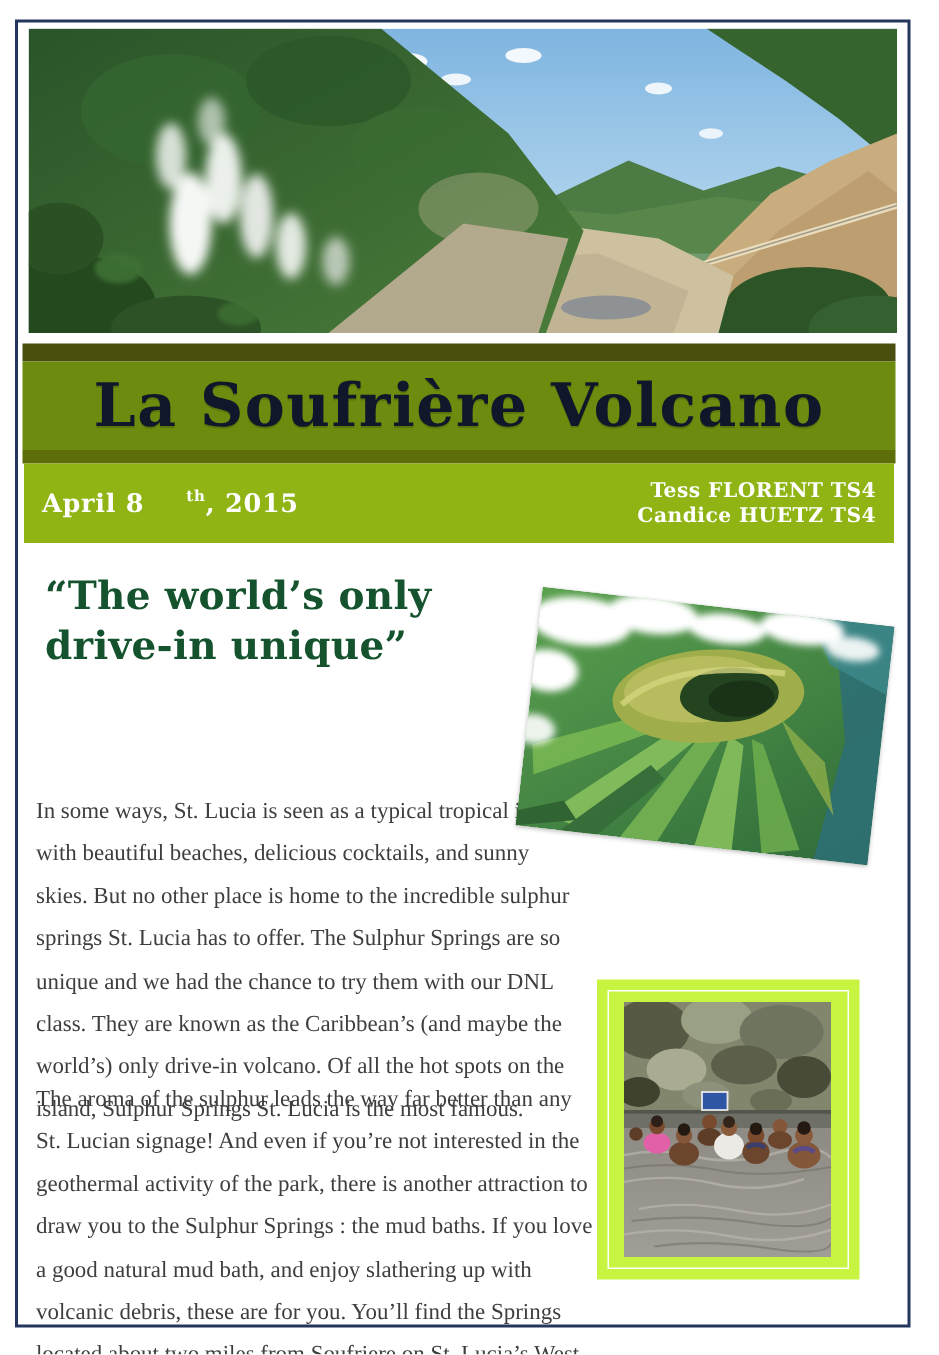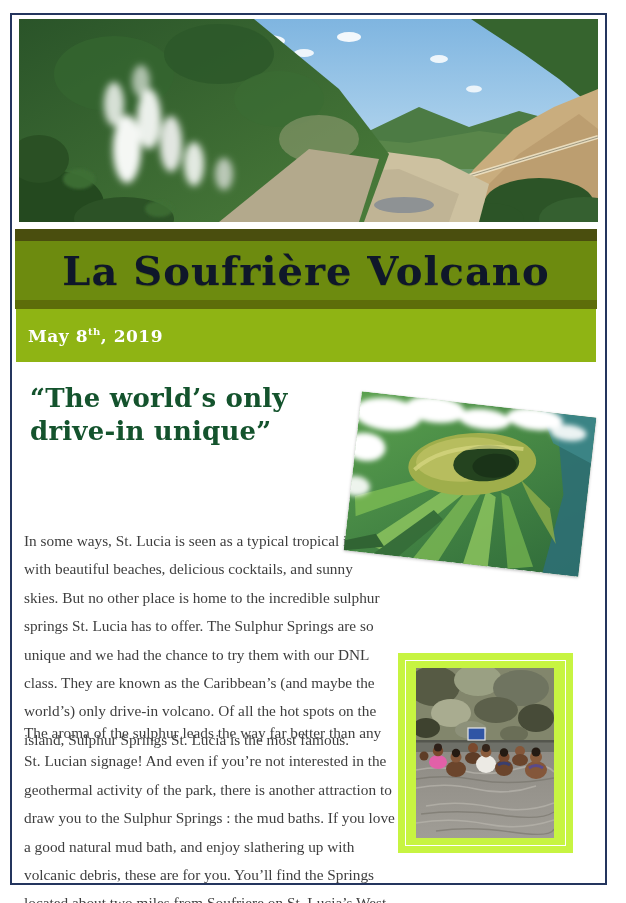--- a/index.html
+++ b/index.html
@@ -28,21 +28,21 @@
 
   .masthead-title {
     font-family:"DejaVu Serif", serif; font-weight:bold;
     font-size:40px; letter-spacing:1px; color:#0f172a;
     text-shadow:0 1px 0 rgba(0,0,0,.15);
   }
   .issue-date {
     font-family:"DejaVu Serif", serif; font-weight:bold;
     font-size:17px; color:#ffffff; letter-spacing:.5px;
   }
-  .issue-date sup { font-size:10px; }
+  .issue-date sup { font-size:10px;margin-left:28px; }
   .authors {
     font-family:"DejaVu Serif", serif; font-weight:bold;
     font-size:13.5px; color:#ffffff; text-align:right; line-height:17px; letter-spacing:.3px;
   }
 
   .headline {
     position:absolute; left:30px; top:382px; width:330px;
     font-family:"DejaVu Serif", serif; font-weight:bold;
     font-size:26px; line-height:33px; color:#14532d; letter-spacing:.2px;
   }
@@ -153,21 +153,25 @@
       </g>
     </svg>
   </div>
 
   <div class="strip-top"></div>
   <div class="title-band">
     <div class="masthead-title">La Soufrière Volcano</div>
   </div>
   <div class="strip-bot"></div>
   <div class="info-band">
-    <div class="issue-date"><span>May 8</span><sup>th</sup><span>, 2019</span></div>
+    <div class="issue-date"><span>April 8</span><sup>th</sup><span>, 2015</span></div>
+    <div class="authors">
+      <div>Tess FLORENT TS4</div>
+      <div>Candice HUETZ TS4</div>
+    </div>
   </div>
 
   <div class="headline">
     <div>“The world’s only</div>
     <div>drive-in unique”</div>
   </div>
 
   <p class="para para-1">In some ways, St. Lucia is seen as a typical tropical island with beautiful beaches, delicious cocktails, and sunny skies. But no other place is home to the incredible sulphur springs St. Lucia has to offer. The Sulphur Springs are so unique and we had the chance to try them with our DNL class. They are known as the Caribbean’s (and maybe the world’s) only drive-in volcano. Of all the hot spots on the island, Sulphur Springs St. Lucia is the most famous.</p>
   <p class="para para-2">The aroma of the sulphur leads the way far better than any St. Lucian signage! And even if you’re not interested in the geothermal activity of the park, there is another attraction to draw you to the Sulphur Springs : the mud baths. If you love a good natural mud bath, and enjoy slathering up with volcanic debris, these are for you. You’ll find the Springs located about two miles from Soufriere on St. Lucia’s West Coast.</p>
 

